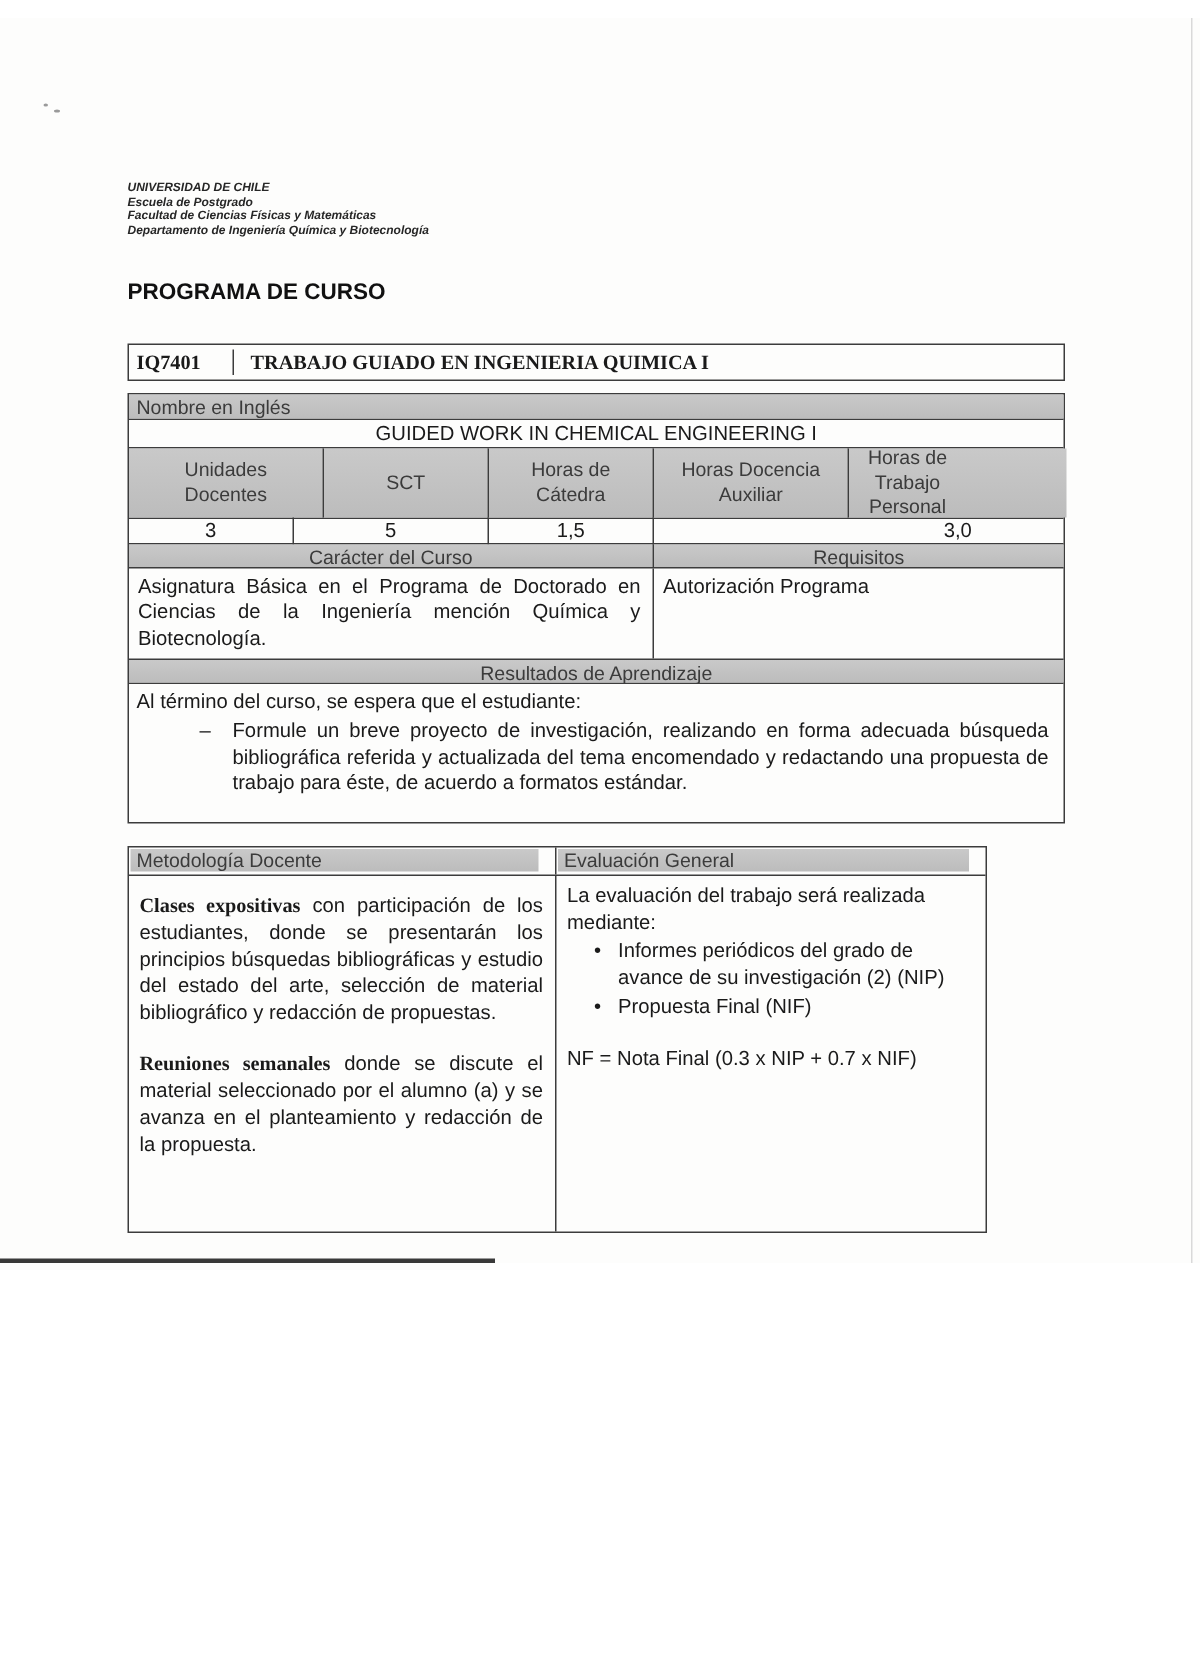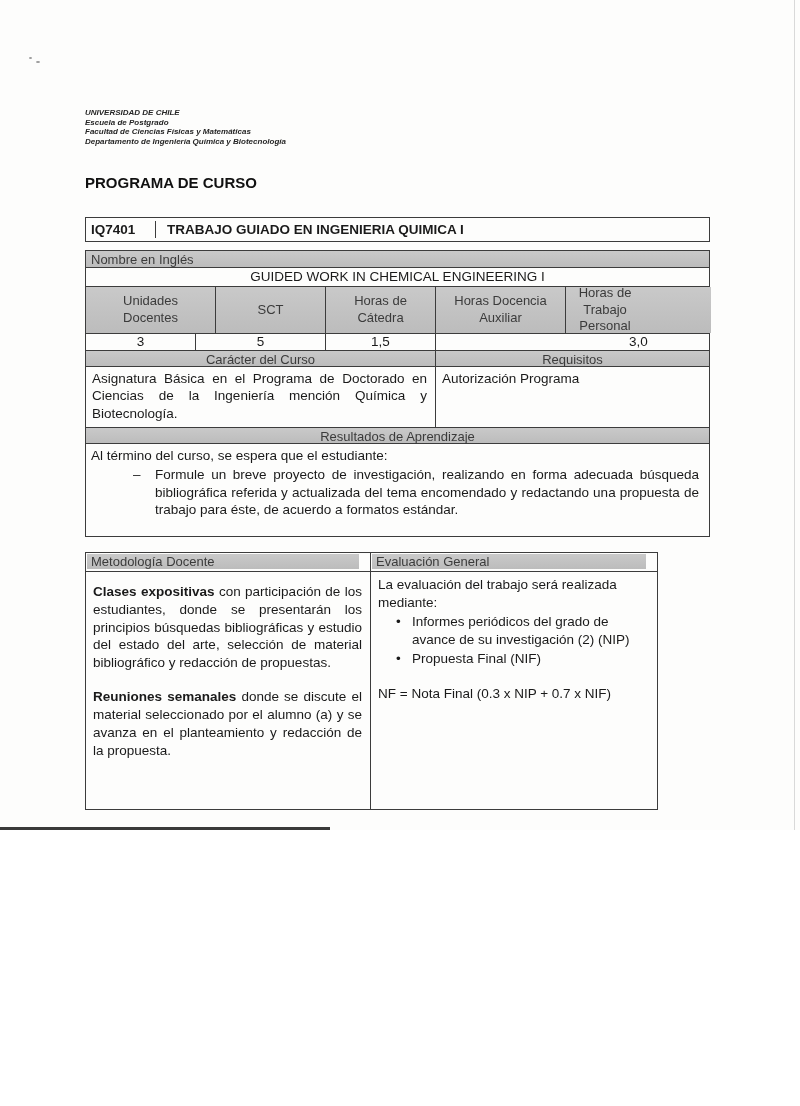--- a/index.html
+++ b/index.html
@@ -1,38 +1,38 @@
 <!DOCTYPE html>
 <html lang="es"><head>
 <meta charset="utf-8">
 <style>
   * { margin:0; padding:0; box-sizing:border-box; }
   html,body { background:#ffffff; }
   body { font-family:"Liberation Sans", sans-serif; color:#1a1a1a; }
-  .page { position:relative; width:800px; height:830px; background:#fdfdfc; overflow:hidden; margin:0 auto; }
+  .page { position:relative; width:800px; height:830px; background:#fdfdfc; overflow:hidden; margin:12px auto; }
 
   
   .scan-edge-right { position:absolute; right:5px; top:0; height:100%; width:1px; background:#d9d9d9; }
   .scan-edge-bottom { position:absolute; left:0; bottom:0; width:330px; height:3px; background:#3a3a3a; }
   .scan-speck { position:absolute; background:#9a9a9a; border-radius:50%; }
 
   .content { position:absolute; left:85px; top:108px; width:625px; }
 
   .letterhead { font-size:8px; font-weight:bold; font-style:italic; line-height:9.5px; color:#262626; }
 
   .doc-title { text-align:left; font-weight:bold; font-size:15px; margin-top:28px; color:#111; }
 
   .tbl { border:1px solid #3c3c3c; }
   .row { display:flex; align-items:stretch; }
   .row + .row { border-top:1px solid #3c3c3c; }
   .cell { font-size:13.5px; line-height:1.28; }
   .br { border-right:1px solid #3c3c3c; }
   .grow { flex:1 1 auto; min-width:0; }
   .hd { background:linear-gradient(180deg,#c9c9c9,#bcbcbc); color:#3b3b3b; font-size:13px; }
-  .b { font-weight:bold; }
+  .b { font-weight:bold;font-family:Liberation Serif, serif; }
   .center { text-align:center; }
   .just { text-align:justify; }
 
   .t-code { margin-top:26px; }
   .t-code .hd { padding:1px 5px; height:16px; }
   .t-code .val-row { height:23px; align-items:center; }
   .c-codigo { width:70px; flex:0 0 70px; }
 
   .t-main { margin-top:8px; }
   .hd-bar-row { height:16px; }

